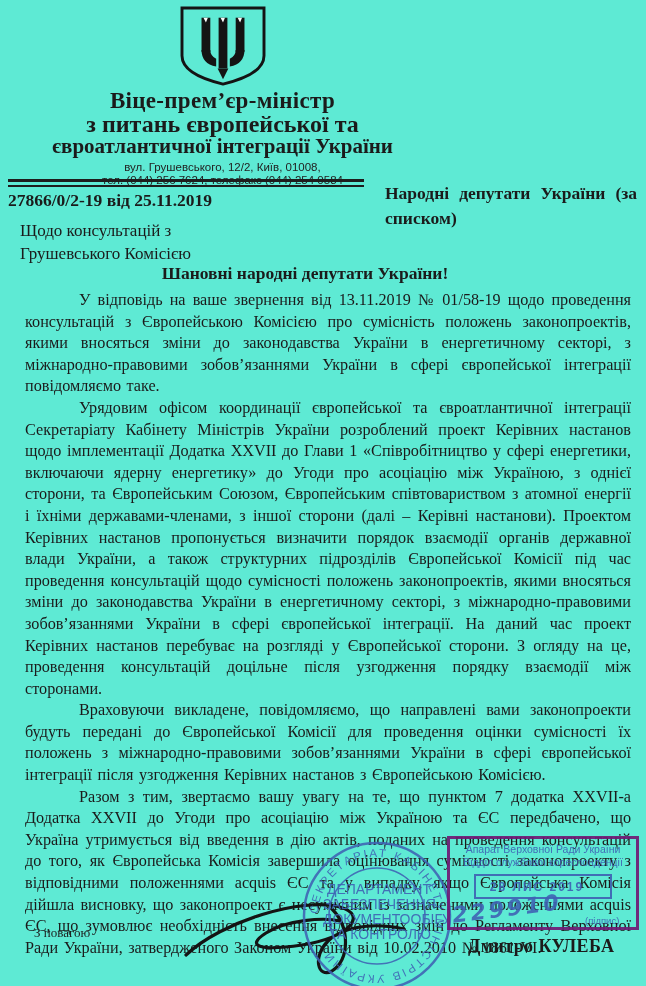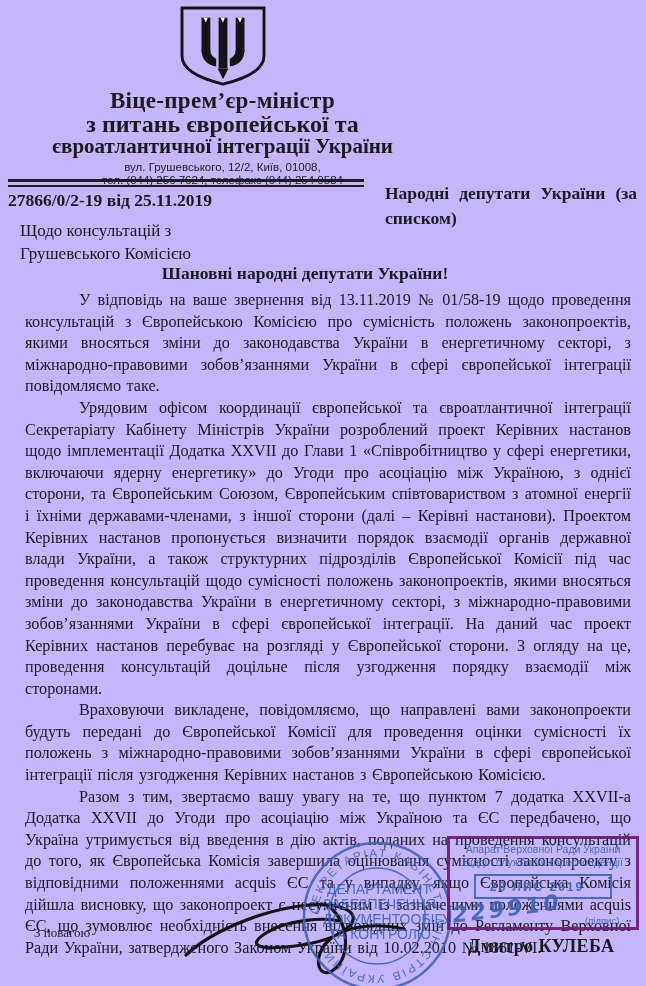--- a/index.html
+++ b/index.html
@@ -1,20 +1,20 @@
 <!DOCTYPE html>
 <html lang="uk"><head>
 <meta charset="utf-8">
 <style>
   html,body{margin:0;padding:0;background:#e8e8e8;}
   .page{
     position:relative;
     width:646px;height:986px;
     margin:0 auto;
-    background:#c4b5fd;
+    background:#5eead4;
     overflow:hidden;
     font-family:"Liberation Serif","DejaVu Serif",serif;
     color:#1b1b1b;
   }
   
   .letterhead{position:absolute;top:0;left:0;width:445px;text-align:center;}
   .emblem{display:block;margin:5px auto 2px auto;}
   .lh-title1{font-weight:bold;font-size:23px;line-height:24px;letter-spacing:.3px;}
   .lh-title2{font-weight:bold;font-size:24px;line-height:22px;}
   .lh-title3{font-weight:bold;font-size:21px;line-height:22px;}

